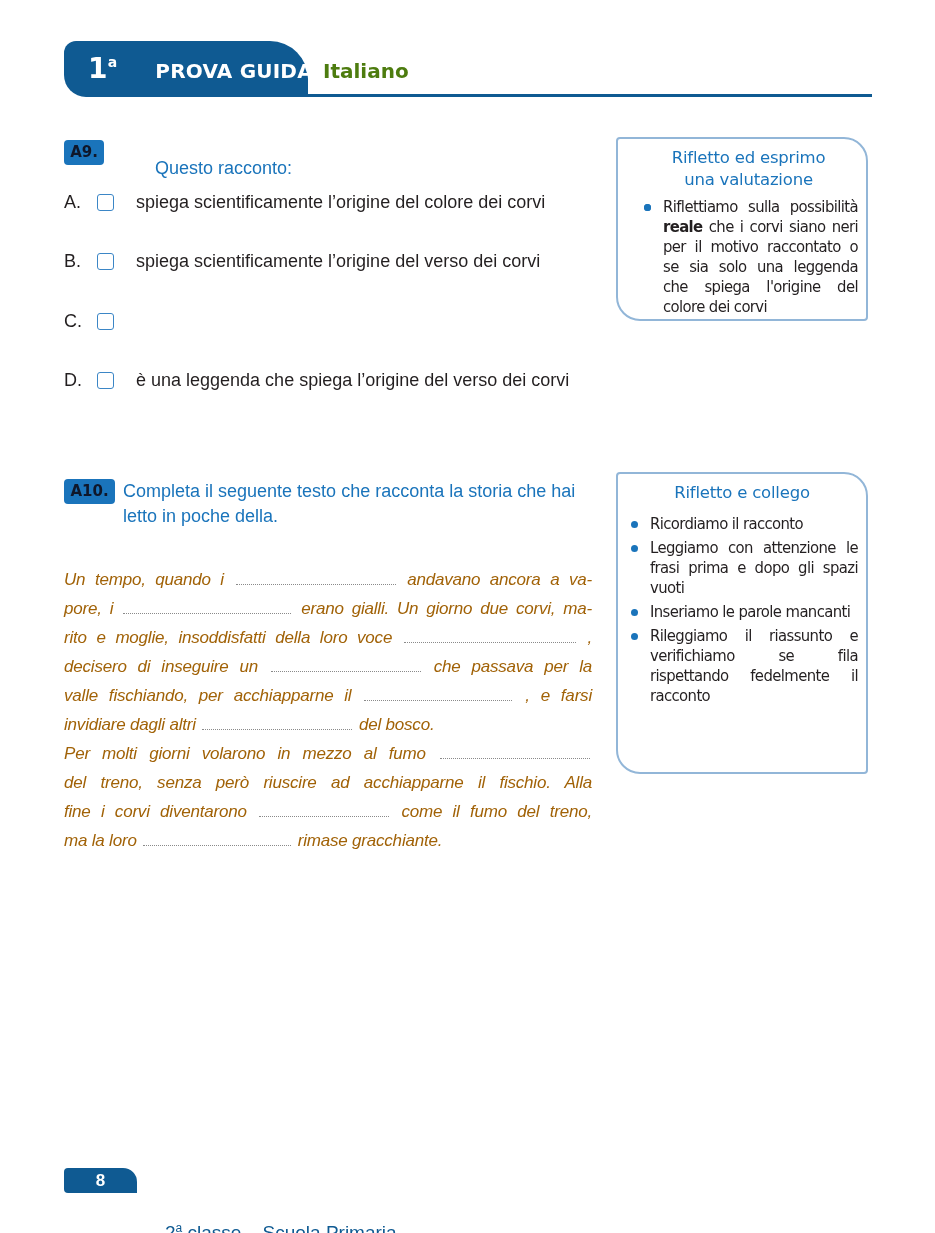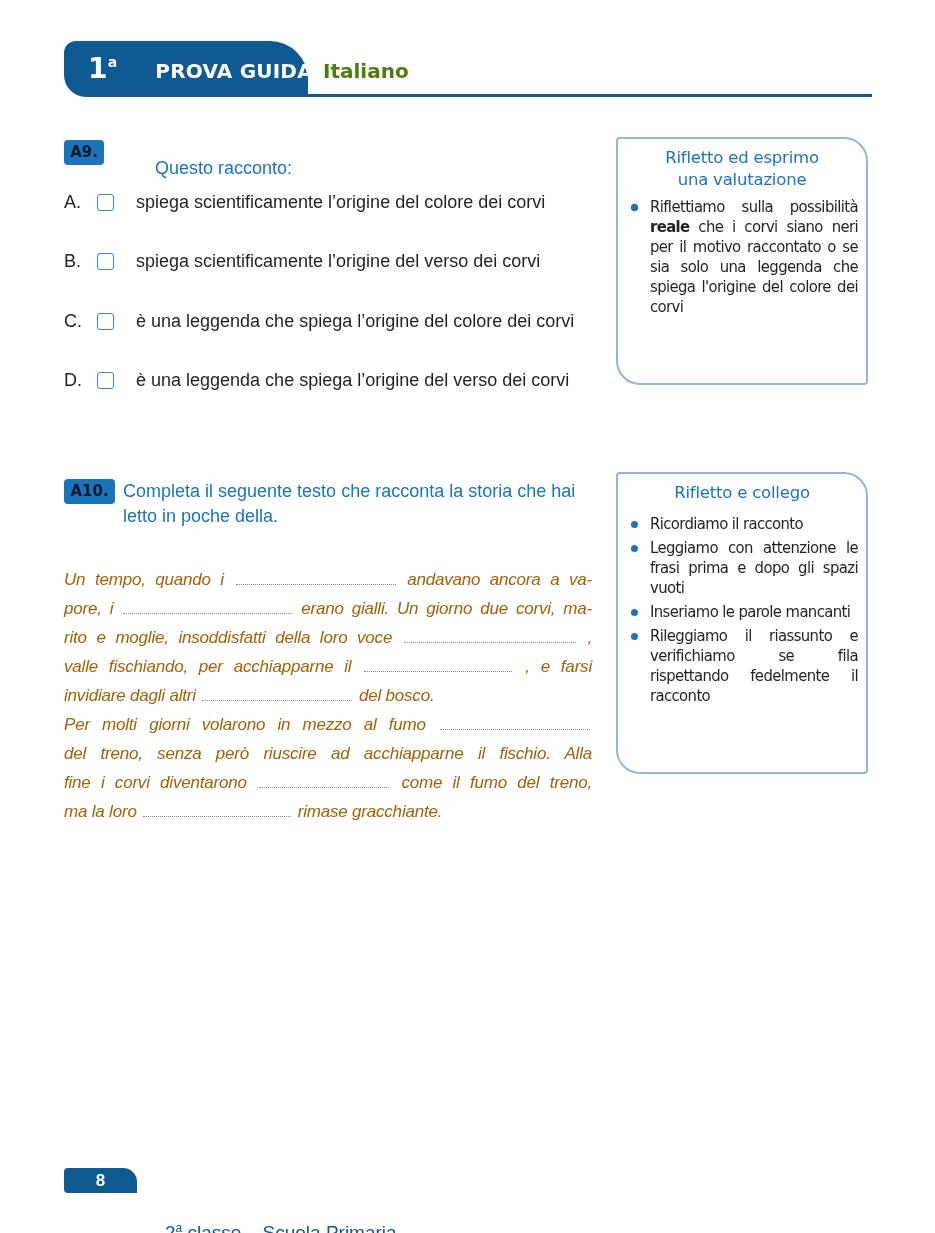--- a/index.html
+++ b/index.html
@@ -79,46 +79,46 @@
   <span class="text">spiega scientificamente l’origine del colore dei corvi</span>
 </div>
 <div class="opt" style="top:249px;">
   <span class="letter">B.</span>
   <span class="box"></span>
   <span class="text">spiega scientificamente l’origine del verso dei corvi</span>
 </div>
 <div class="opt" style="top:309px;">
   <span class="letter">C.</span>
   <span class="box"></span>
-  <span class="text">è una leggenda che spiega l’origine del colore dei corvi</span>
 </div>
 <div class="opt" style="top:368px;">
   <span class="letter">D.</span>
   <span class="box"></span>
   <span class="text">è una leggenda che spiega l’origine del verso dei corvi</span>
 </div>
 
-<div class="side" style="top:137px;height:248px;">
+<div class="side" style="top:137px;height:184px;padding-left:13px;">
   <div class="side-title">
     <span>Rifletto ed esprimo</span><br>
     <span>una valutazione</span>
   </div>
   <ul>
     <li><span class="bullet"></span></li>
     <li><span class="bullet"></span><span>Riflettiamo sulla possibilità </span><b>reale</b><span> che i corvi siano neri per il motivo raccontato o se sia solo una leggenda che spiega l'origine del colore dei corvi</span></li>
   </ul>
 </div>
 
 <div class="badge" style="left:64px;top:479px;width:51px;">A10.</div>
 <div class="qtitle" style="left:123px;top:479px;width:470px;">Completa il seguente testo che racconta la storia che hai letto in poche della.</div>
 
 <div class="cloze" id="cloze">
     <span class="line"><span>Un tempo, quando i</span> <span class="blank" style="width: 160px;"></span> <span>andavano ancora a va-</span></span>
     <span class="line"><span>pore, i</span> <span class="blank" style="width: 168px;"></span> <span>erano gialli. Un giorno due corvi, ma-</span></span>
     <span class="line"><span>rito e moglie, insoddisfatti della loro voce</span> <span class="blank" style="width: 172px;"></span> <span>,</span></span>
+    <span class="line"><span>decisero di inseguire un</span> <span class="blank" style="width: 150px;"></span> <span>che passava per la</span></span>
     <span class="line"><span>valle fischiando, per acchiapparne il</span> <span class="blank" style="width: 148px;"></span> <span>, e farsi</span></span>
     <span class="line last"><span>invidiare dagli altri</span> <span class="blank" style="width: 150px;"></span> <span>del bosco.</span></span>
     <span class="line"><span>Per molti giorni volarono in mezzo al fumo</span> <span class="blank" style="width: 150px;"></span> </span>
     <span class="line"><span>del treno, senza però riuscire ad acchiapparne il fischio. Alla</span></span>
     <span class="line"><span>fine i corvi diventarono</span> <span class="blank" style="width: 130px;"></span> <span>come il fumo del treno,</span></span>
     <span class="line last"><span>ma la loro</span> <span class="blank" style="width: 148px;"></span> <span>rimase gracchiante.</span></span>
   </div>
 
 <div class="side" style="top:472px;height:302px;">
   <div class="side-title">Rifletto e collego</div>

